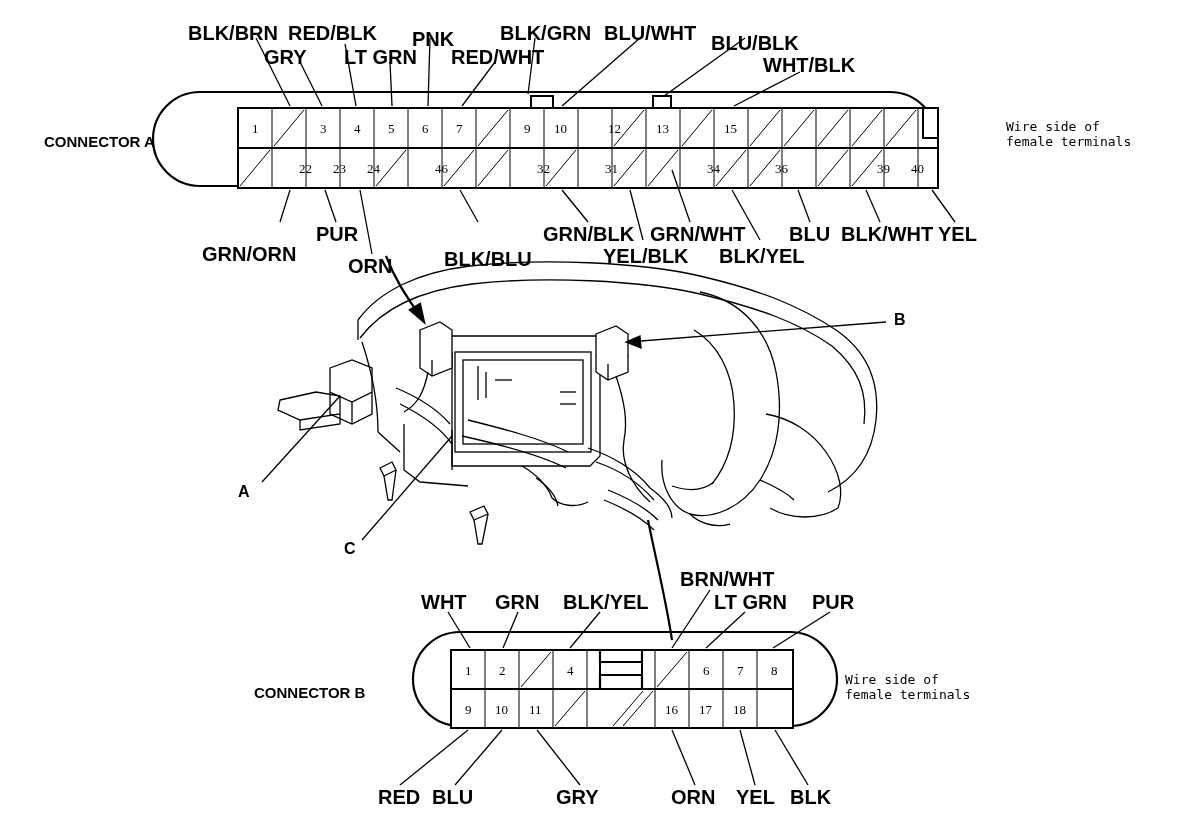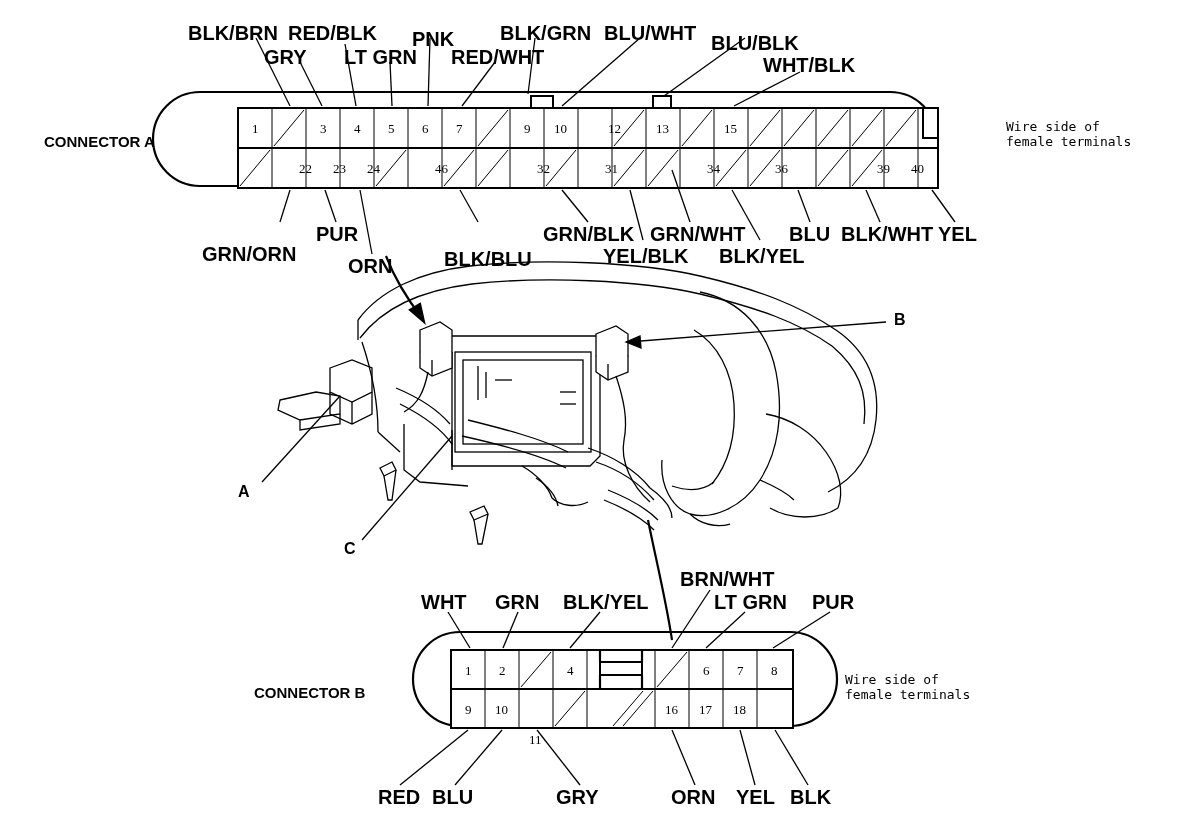--- a/index.html
+++ b/index.html
@@ -345,18 +345,18 @@
 
   <div class="cell-num" style="left:465px;top:663px;">1</div>
   <div class="cell-num" style="left:499px;top:663px;">2</div>
   <div class="cell-num" style="left:567px;top:663px;">4</div>
   <div class="cell-num" style="left:703px;top:663px;">6</div>
   <div class="cell-num" style="left:737px;top:663px;">7</div>
   <div class="cell-num" style="left:771px;top:663px;">8</div>
 
   <div class="cell-num" style="left:465px;top:702px;">9</div>
   <div class="cell-num" style="left:495px;top:702px;">10</div>
-  <div class="cell-num" style="left:529px;top:702px;margin-top:30px;">11</div>
+  <div class="cell-num" style="left:529px;top:702px;">11</div>
   <div class="cell-num" style="left:665px;top:702px;">16</div>
   <div class="cell-num" style="left:699px;top:702px;">17</div>
   <div class="cell-num" style="left:733px;top:702px;">18</div>
 
 </div>
 
 </body></html>

